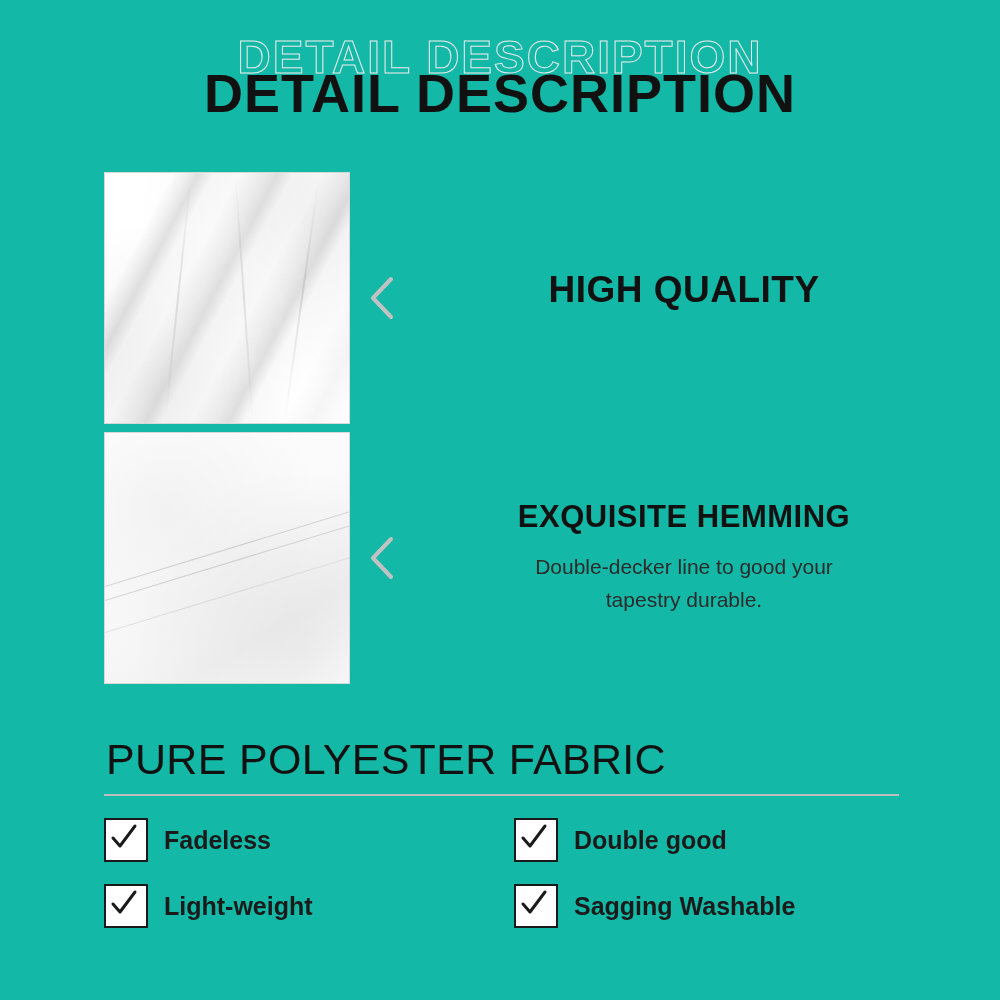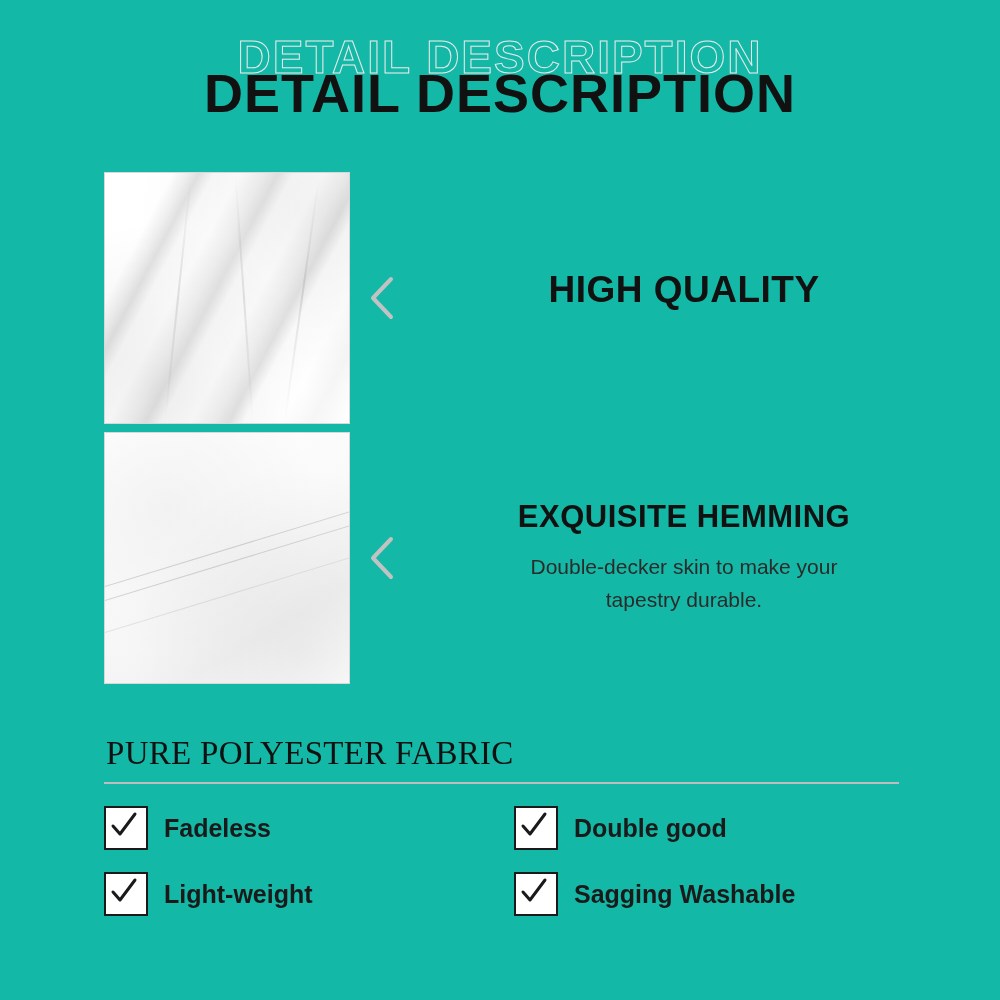--- a/index.html
+++ b/index.html
@@ -155,26 +155,25 @@
   .feature-desc span { display: block; }
 
   
   .bottom {
     position: absolute;
     top: 735px;
     left: 104px;
     width: 795px;
   }
   .bottom-title {
-    font-size: 33px;
+    font-size: 43px;
     font-weight: 400;
     letter-spacing: 0.3px;
     color: #111111;
     margin: 0 0 10px 2px;
-    font-family: Liberation Serif, serif;
   }
   .rule {
     height: 2px;
     background: #bdbdbd;
     width: 795px;
     margin-bottom: 22px;
   }
   .check-grid {
     display: grid;
     grid-template-columns: 410px 385px;
@@ -241,21 +240,21 @@
       <div class="hem-shadow"></div>
     </div>
     <div class="arrow">
       <svg width="30" height="46" viewBox="0 0 30 46" aria-hidden="true">
         <polyline points="24,4 6,23 24,42" fill="none" stroke="#c2c2c2" stroke-width="4" stroke-linecap="round" stroke-linejoin="round"></polyline>
       </svg>
     </div>
     <div class="feature-text">
       <h2 class="feature-heading hemming">EXQUISITE HEMMING</h2>
       <p class="feature-desc">
-        <span>Double-decker skin to make your</span>
+        <span>Double-decker line to good your</span>
         <span>tapestry durable.</span>
       </p>
     </div>
   </div>
 
   <div class="bottom">
     <h3 class="bottom-title">PURE POLYESTER FABRIC</h3>
     <div class="rule"></div>
     <div class="check-grid">
 

